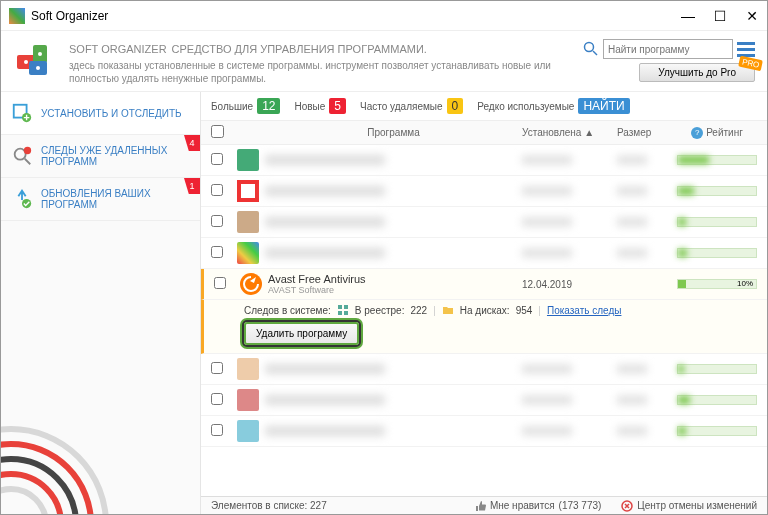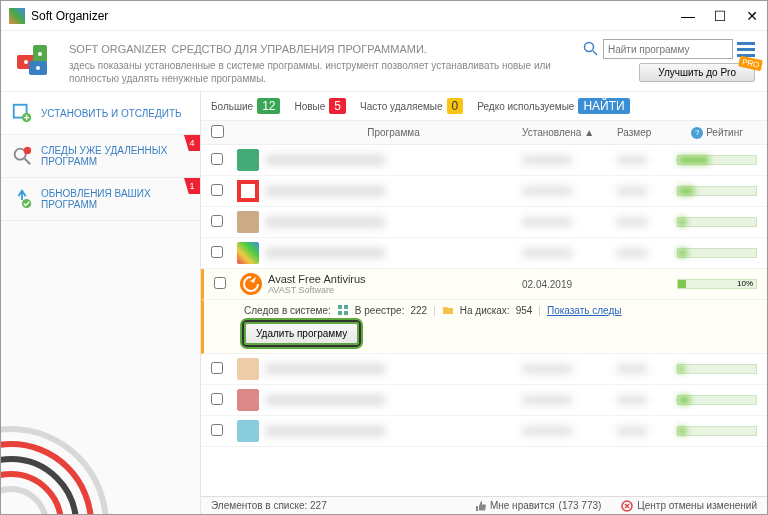--- a/index.html
+++ b/index.html
@@ -272,21 +272,21 @@
           <div class="ico" style="background:#ff7a00;border-radius:50%;position:relative">
               <svg viewBox="0 0 22 22" style="position:absolute">
                 <path d="M11 4a7 7 0 1 0 7 7" fill="none" stroke="#fff" stroke-width="2"></path>
                 <path d="M10 8l6-4-2 6z" fill="#fff"></path>
               </svg>
             </div>
           <div class="name">
               <div class="selname">Avast Free Antivirus</div>
               <div class="selsub">AVAST Software</div>
             </div>
-          <div class="date">02.04.2019</div>
+          <div class="date">12.04.2019</div>
           <div class="size"></div>
           <div class="rate">
               <div class="ratebar">
                 <div class="fill" style="width:10%"></div>
                 <span style="position:absolute;right:3px;top:-1px;font-size:8px">10%</span>
               </div>
             </div>
         </div>
         <div class="seldetail">
           <div class="traces">

